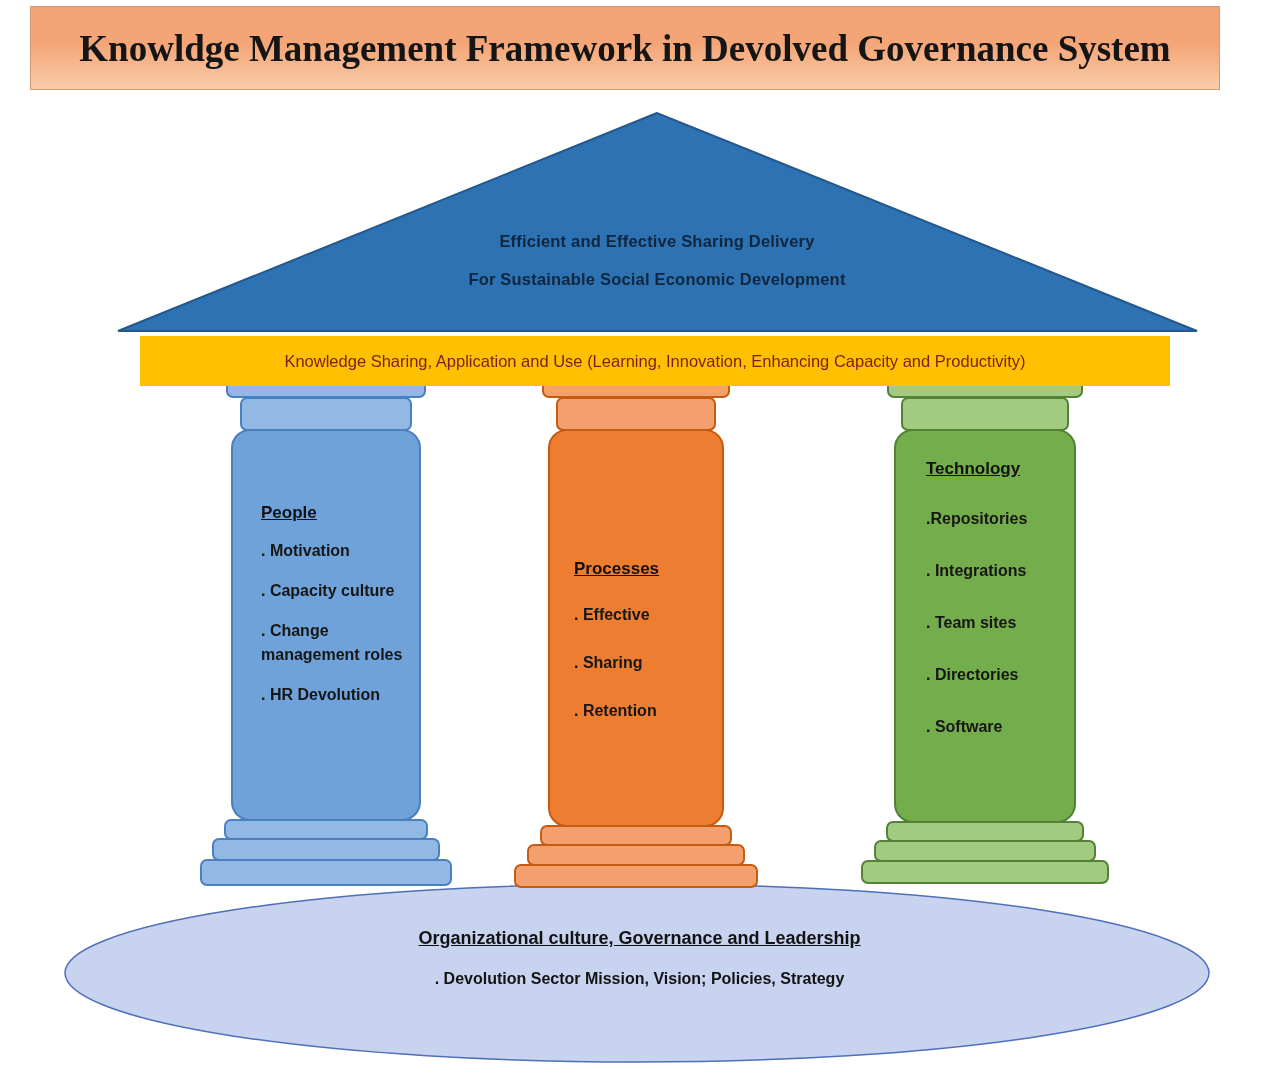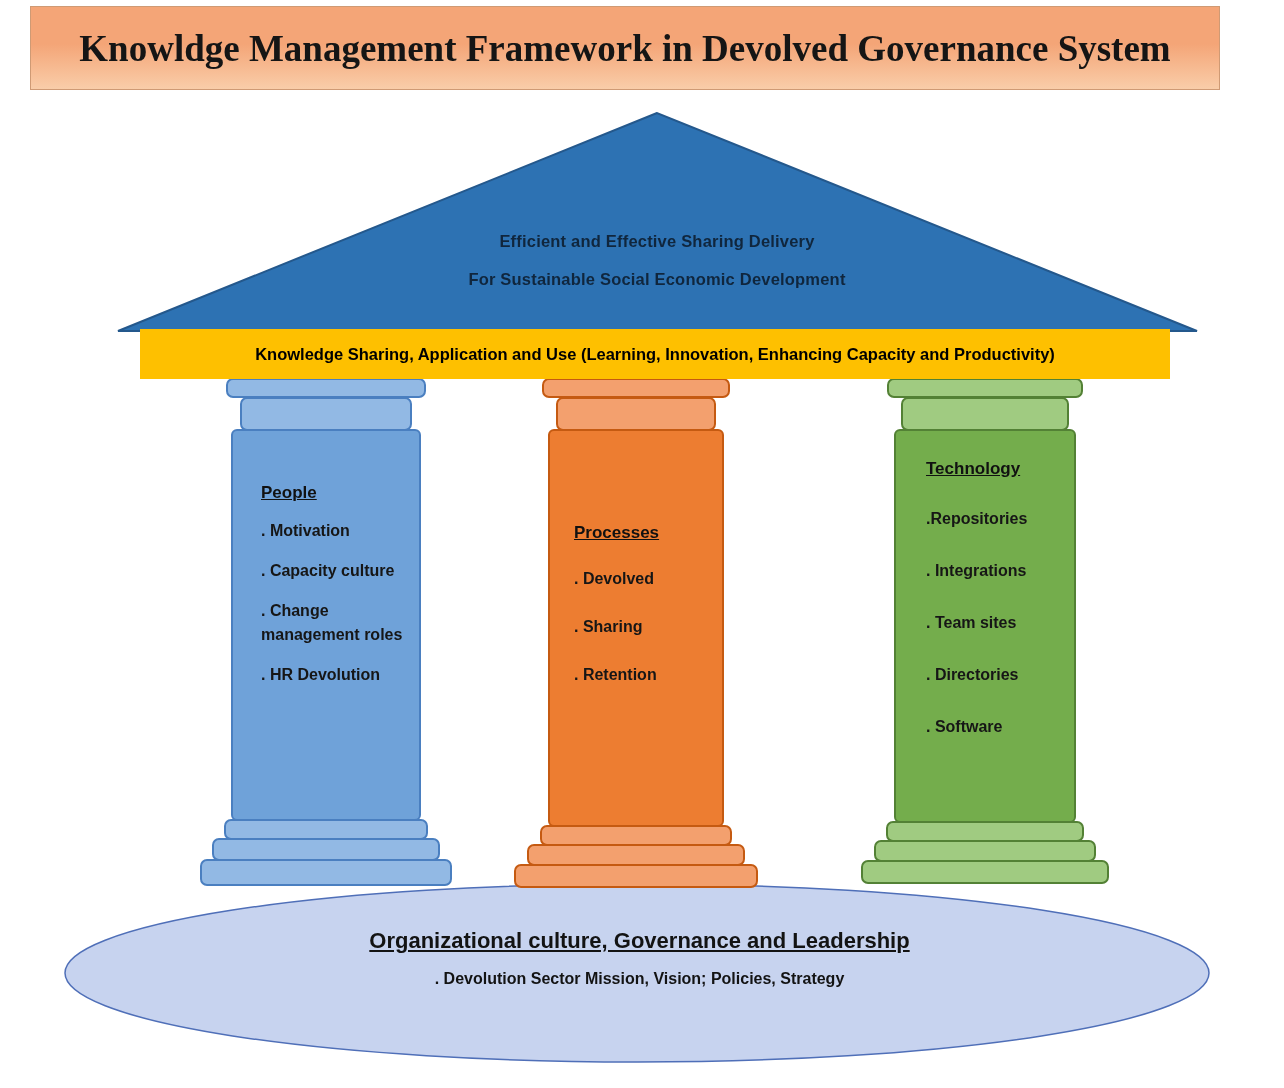--- a/index.html
+++ b/index.html
@@ -32,59 +32,59 @@
   .platform-el { fill: var(--plat,#c7d3ef); stroke: var(--platbd,#4f6fb8); stroke-width: 1.5; }
 
   
   .roof-text {
     z-index: 2; left: 157px; width: 1000px; text-align: center;
     font-weight: bold; font-size: 16.5px; color: #10263d; letter-spacing: .2px;
   }
 
   
   #beam {
-    left: 140px; top: 329px; width: 1030px; height: 50px;
+    left: 140px; top: 336px; width: 1030px; height: 50px;
     background: var(--beam,#fec000);
     display: flex; align-items: center; justify-content: center;
-    font-weight: bold; font-size: 16.5px; color: #000000;
+    font-weight: normal; font-size: 16.5px; color: #7f1d1d;
     z-index: 2;
   }
 
   
   .pillar { z-index: 1; }
   .slab {
     position: absolute;
     background: var(--cap);
     border: 2px solid var(--bd);
     border-radius: 7px;
   }
   .shaft {
     position: absolute;
     background: var(--shaft);
     border: 2px solid var(--bd);
-    border-radius: 6px;
+    border-radius: 19px;
   }
   .shaft-content { position: relative; width: 100%; height: 100%; }
   .pillar-heading {
     font-weight: bold; font-size: 17px; text-decoration: underline; color: #111;
   }
   .pillar-item {
     font-weight: bold; font-size: 16px; line-height: 24px; color: #161616;
   }
 
-  .pillar-people .shaft-content   { padding: 52px 12px 0 28px; }
+  .pillar-people .shaft-content   { padding: 72px 12px 0 28px; }
   .pillar-people .pillar-item     { margin-top: 16px; }
-  .pillar-processes .shaft-content{ padding: 92px 20px 0 24px; }
+  .pillar-processes .shaft-content{ padding: 92px 20px 0 24px; margin-top: 36px; }
   .pillar-processes .pillar-item  { margin-top: 24px; }
   .pillar-technology .shaft-content{ padding: 28px 8px 0 30px; }
   .pillar-technology .pillar-item { margin-top: 28px; }
 
   
   .platform-text { z-index: 2; left: 67px; width: 1145px; text-align: center; color: #131313; }
-  #platform-heading { top: 928px; font-weight: bold; font-size: 22px; text-decoration: underline; }
+  #platform-heading { top: 928px; font-weight: bold; font-size: 18px; text-decoration: underline; }
   .platform-item { font-weight: bold; font-size: 16px; }
   #platform-item-0 { top: 970px; }
   #platform-item-1 { top: 1008px; }
 </style>
 </head>
 <body>
 
 <div id="canvas">
 
   <div id="title-bar" class="abs" style="--t1: #f4a577; --t2: #f9cda9;">Knowldge Management Framework in Devolved Governance System</div>
@@ -117,21 +117,21 @@
     <div class="slab" style="left:12px; top:460px; width:228px; height:23px;"></div>
     <div class="slab" style="left:0;    top:481px; width:252px; height:27px;"></div>
   </div>
 
   <div class="abs pillar pillar-processes" style="left: 514px; top: 378px; width: 244px; height: 512px; --shaft: #ed7d31; --cap: #f3a06e; --bd: #c55a11;">
     <div class="slab" style="left:28px; top:0;    width:188px; height:20px;"></div>
     <div class="slab" style="left:42px; top:19px; width:160px; height:34px;"></div>
     <div class="shaft" style="left:34px; top:51px; width:176px; height:398px;">
       <div class="shaft-content">
         <div class="pillar-heading">Processes</div>
-        <div class="pillar-item">. Devolved</div>
+        <div class="pillar-item">. Effective</div>
         <div class="pillar-item">. Sharing</div>
         <div class="pillar-item">. Retention</div>
       </div>
     </div>
     <div class="slab" style="left:26px; top:447px; width:192px; height:21px;"></div>
     <div class="slab" style="left:13px; top:466px; width:218px; height:22px;"></div>
     <div class="slab" style="left:0;    top:486px; width:244px; height:24px;"></div>
   </div>
 
   <div class="abs pillar pillar-technology" style="left: 861px; top: 378px; width: 248px; height: 510px; --shaft: #74ad4c; --cap: #a0cb81; --bd: #538135;">

